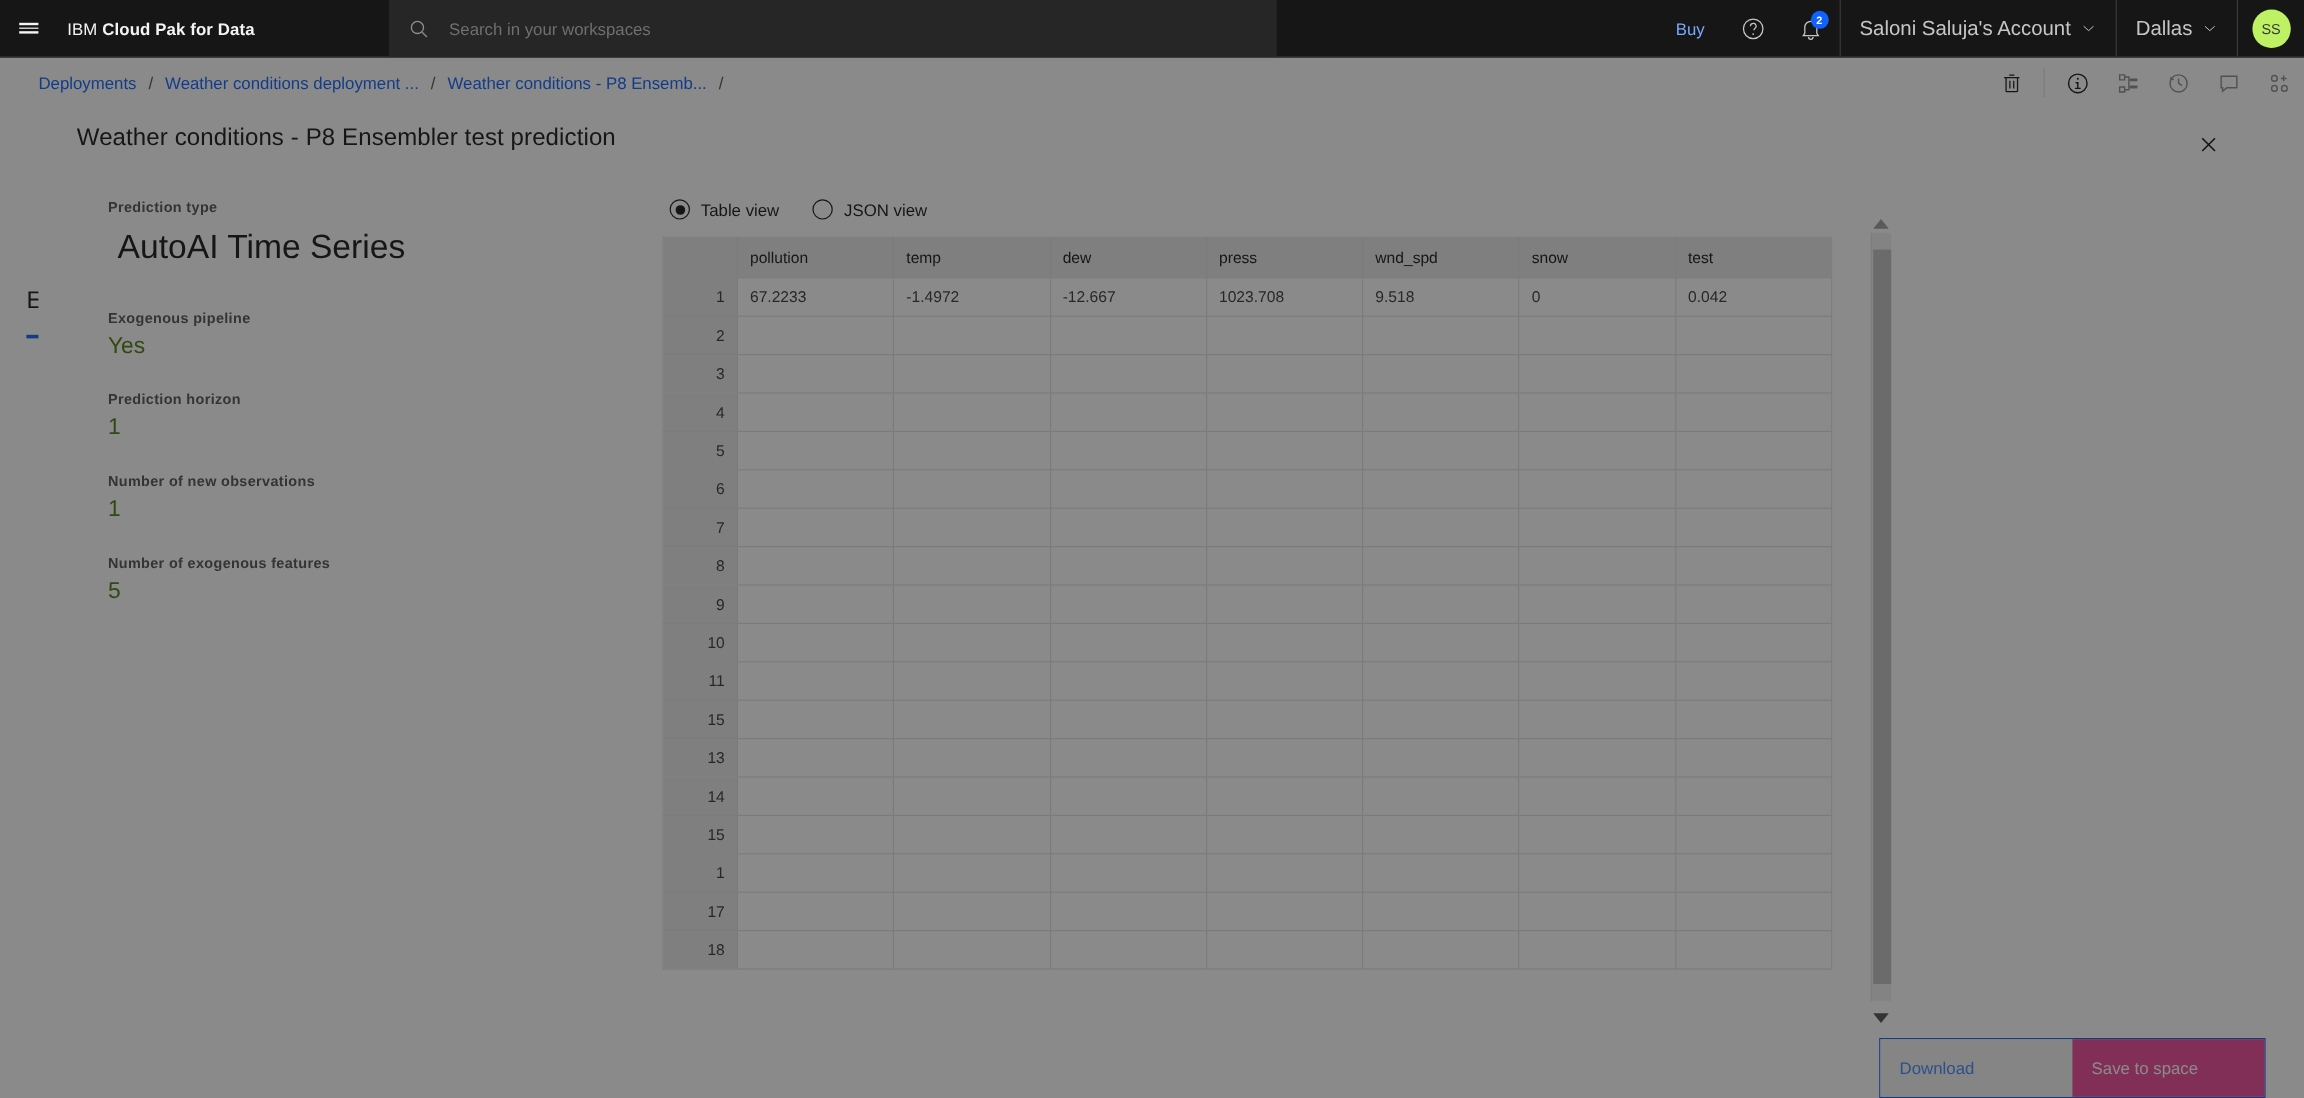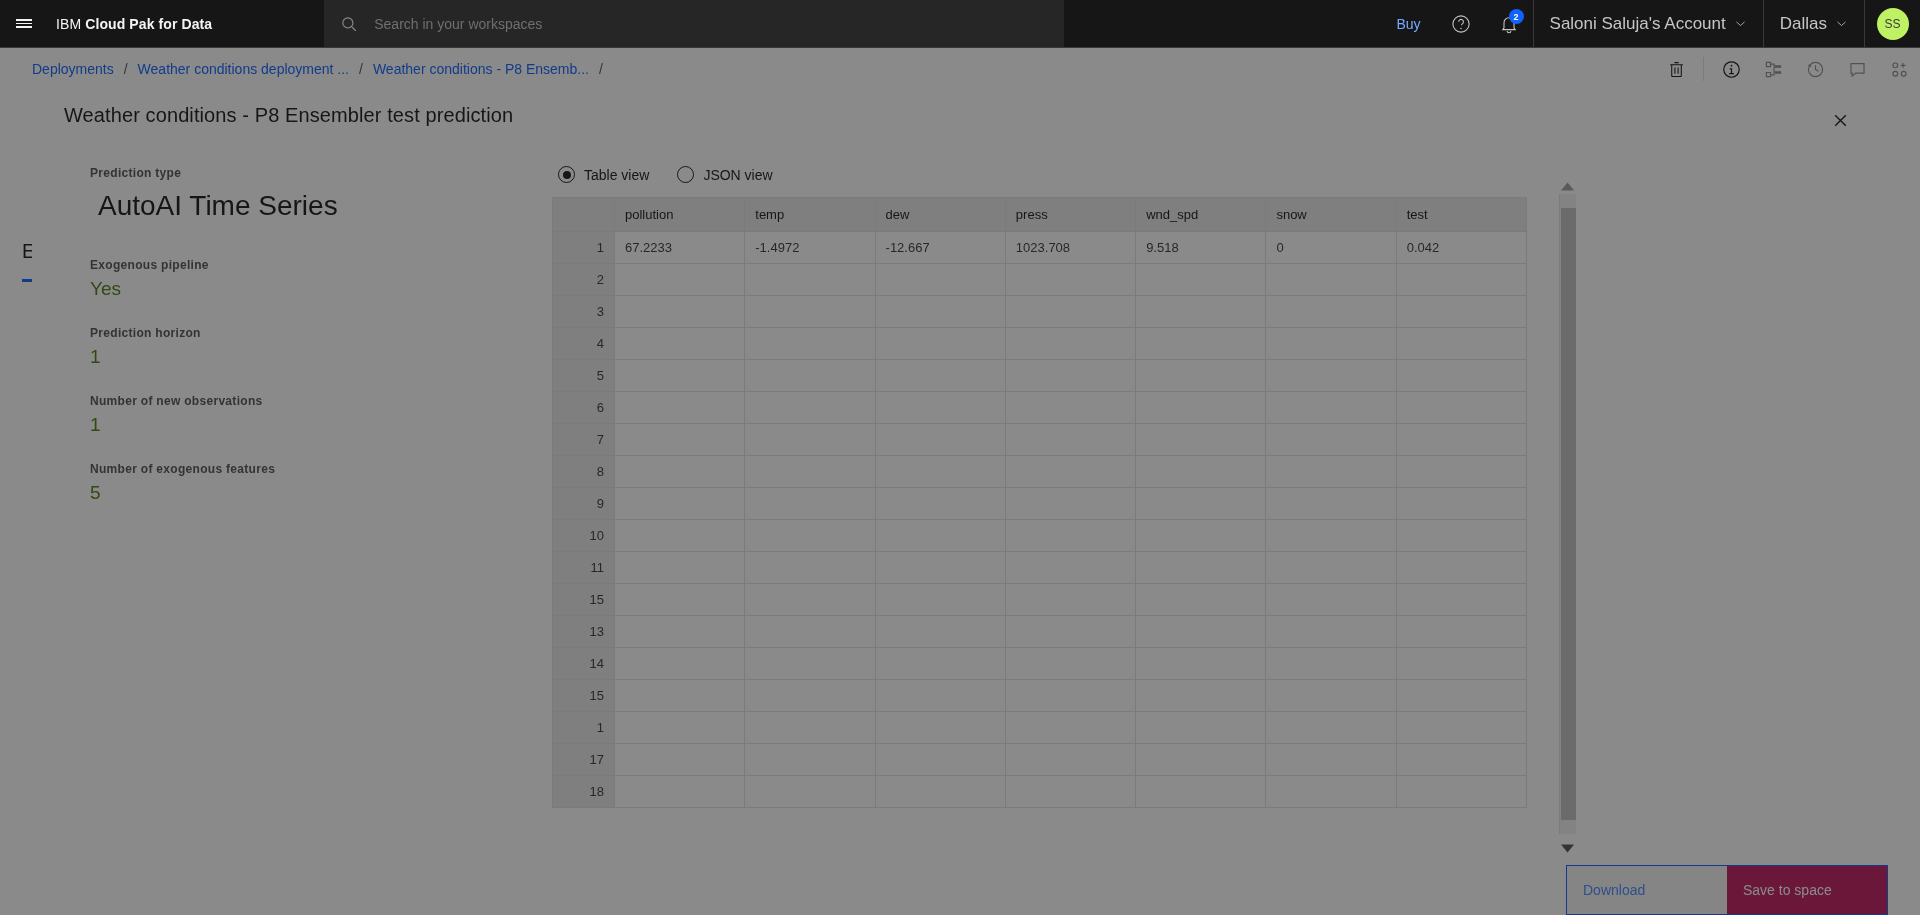--- a/index.html
+++ b/index.html
@@ -168,21 +168,21 @@
   .modal-foot {
     position: absolute; right: 0; bottom: 0; display: flex; flex: none;
     border: 1px solid #0f62fe;
   }
   .btn {
     height: 48px; min-width: 160px; font-size: 14px; border: 0; cursor: pointer;
     display: flex; align-items: center; padding: 0 48px 0 16px;
     font-family: "Liberation Sans", sans-serif;
   }
   .btn.secondary { background: #f4f4f4; color: #4589ff; }
-  .btn.primary { background: #be185d; color: #ffffff; }
+  .btn.primary { background: #ec4899; color: #ffffff; }
 </style>
 </head>
 <body>
 
 <div class="pagebg">
   <div class="bg-title">E</div>
   <div class="bg-tabline"></div>
 </div>
 
 <div class="crumbbar">

